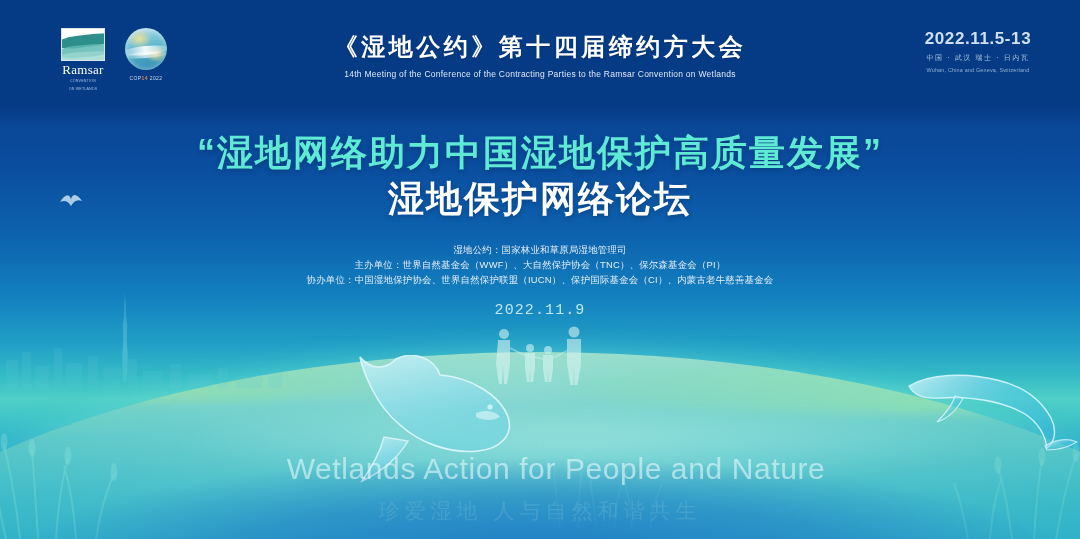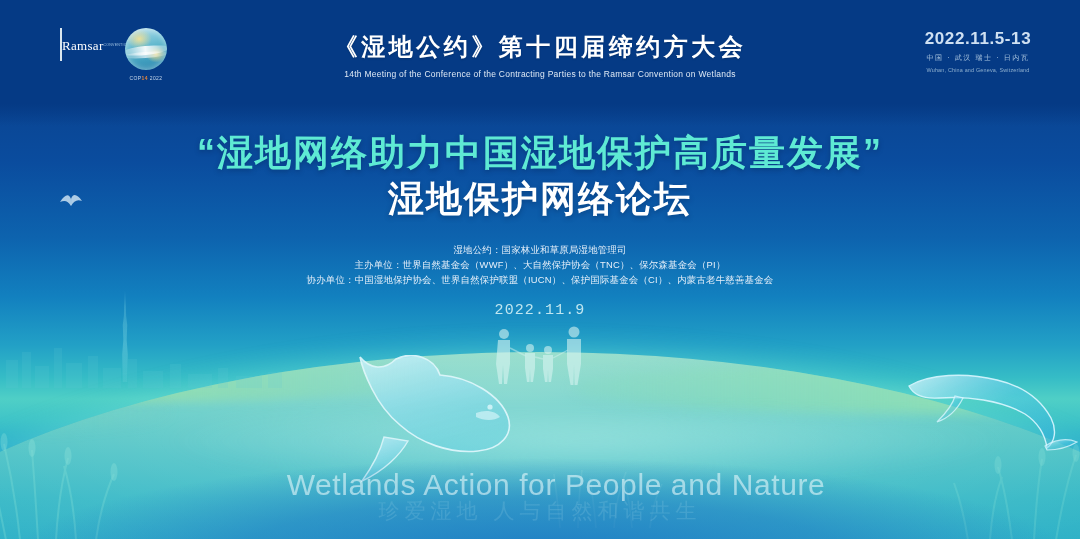--- a/index.html
+++ b/index.html
@@ -92,21 +92,21 @@
   .whale-right{position:absolute;left:905px;top:362px;width:185px;height:96px;}
   .family{position:absolute;left:482px;top:326px;width:118px;height:62px;opacity:.78;}
   .grass-mid{position:absolute;left:520px;top:440px;width:180px;height:88px;opacity:.45;}
   .footer-wave{
     position:absolute;left:0;bottom:0;width:1080px;height:92px;
     background:radial-gradient(68% 150% at 50% 120%,rgba(28,120,196,.92) 0%,rgba(28,120,196,.55) 42%,rgba(28,120,196,0) 72%);
   }
 
   
   .logos{position:absolute;left:60px;top:28px;display:flex;align-items:flex-start;gap:14px;}
-  .ramsar-logo{width:46px;display:flex;flex-direction:row;align-items:center;}
+  .ramsar-logo{width:46px;display:flex;flex-direction:column;align-items:center;}
   .ramsar-mark{
     width:44px;height:33px;background:#ffffff;position:relative;overflow:hidden;
     border:1px solid #d9e6ef;
   }
   .ramsar-mark .w1{position:absolute;left:-6px;top:6px;width:58px;height:12px;background:#2e8f8a;border-radius:50%/70%;transform:rotate(-7deg);}
   .ramsar-mark .w2{position:absolute;left:-6px;top:16px;width:58px;height:12px;background:#5fb9b2;border-radius:50%/70%;transform:rotate(-5deg);opacity:.85;}
   .ramsar-mark .w3{position:absolute;left:-8px;top:23px;width:60px;height:11px;background:#9ad7d0;border-radius:50%/70%;transform:rotate(-4deg);opacity:.8;}
   .ramsar-word{
     font-family:"Liberation Serif","DejaVu Serif",serif;
     color:#ffffff;font-size:13px;letter-spacing:.3px;margin-top:2px;line-height:1;
@@ -170,21 +170,21 @@
   .org-line{
     color:#e7f0fa;font-size:9.4px;line-height:1.62;letter-spacing:.25px;white-space:nowrap;
   }
 
   .event-date{
     position:absolute;left:0;top:302px;width:1080px;text-align:center;
     color:#bfe6f0;font-size:15px;letter-spacing:1.1px;font-family:Liberation Mono, monospace;
   }
 
   .tagline-en{
-    position:absolute;left:0;top:468px;width:1080px;text-align:center;
+    position:absolute;left:0;top:452px;width:1080px;text-align:center;
     color:rgba(235,250,252,.58);font-size:30px;letter-spacing:.6px;font-weight:300;padding-left:32px;
   }
   .tagline-cn{
     position:absolute;left:0;top:497px;width:1080px;text-align:center;
     color:rgba(180,225,240,.17);font-size:21px;letter-spacing:5px;
   }
 </style>
 </head>
 <body>
 

